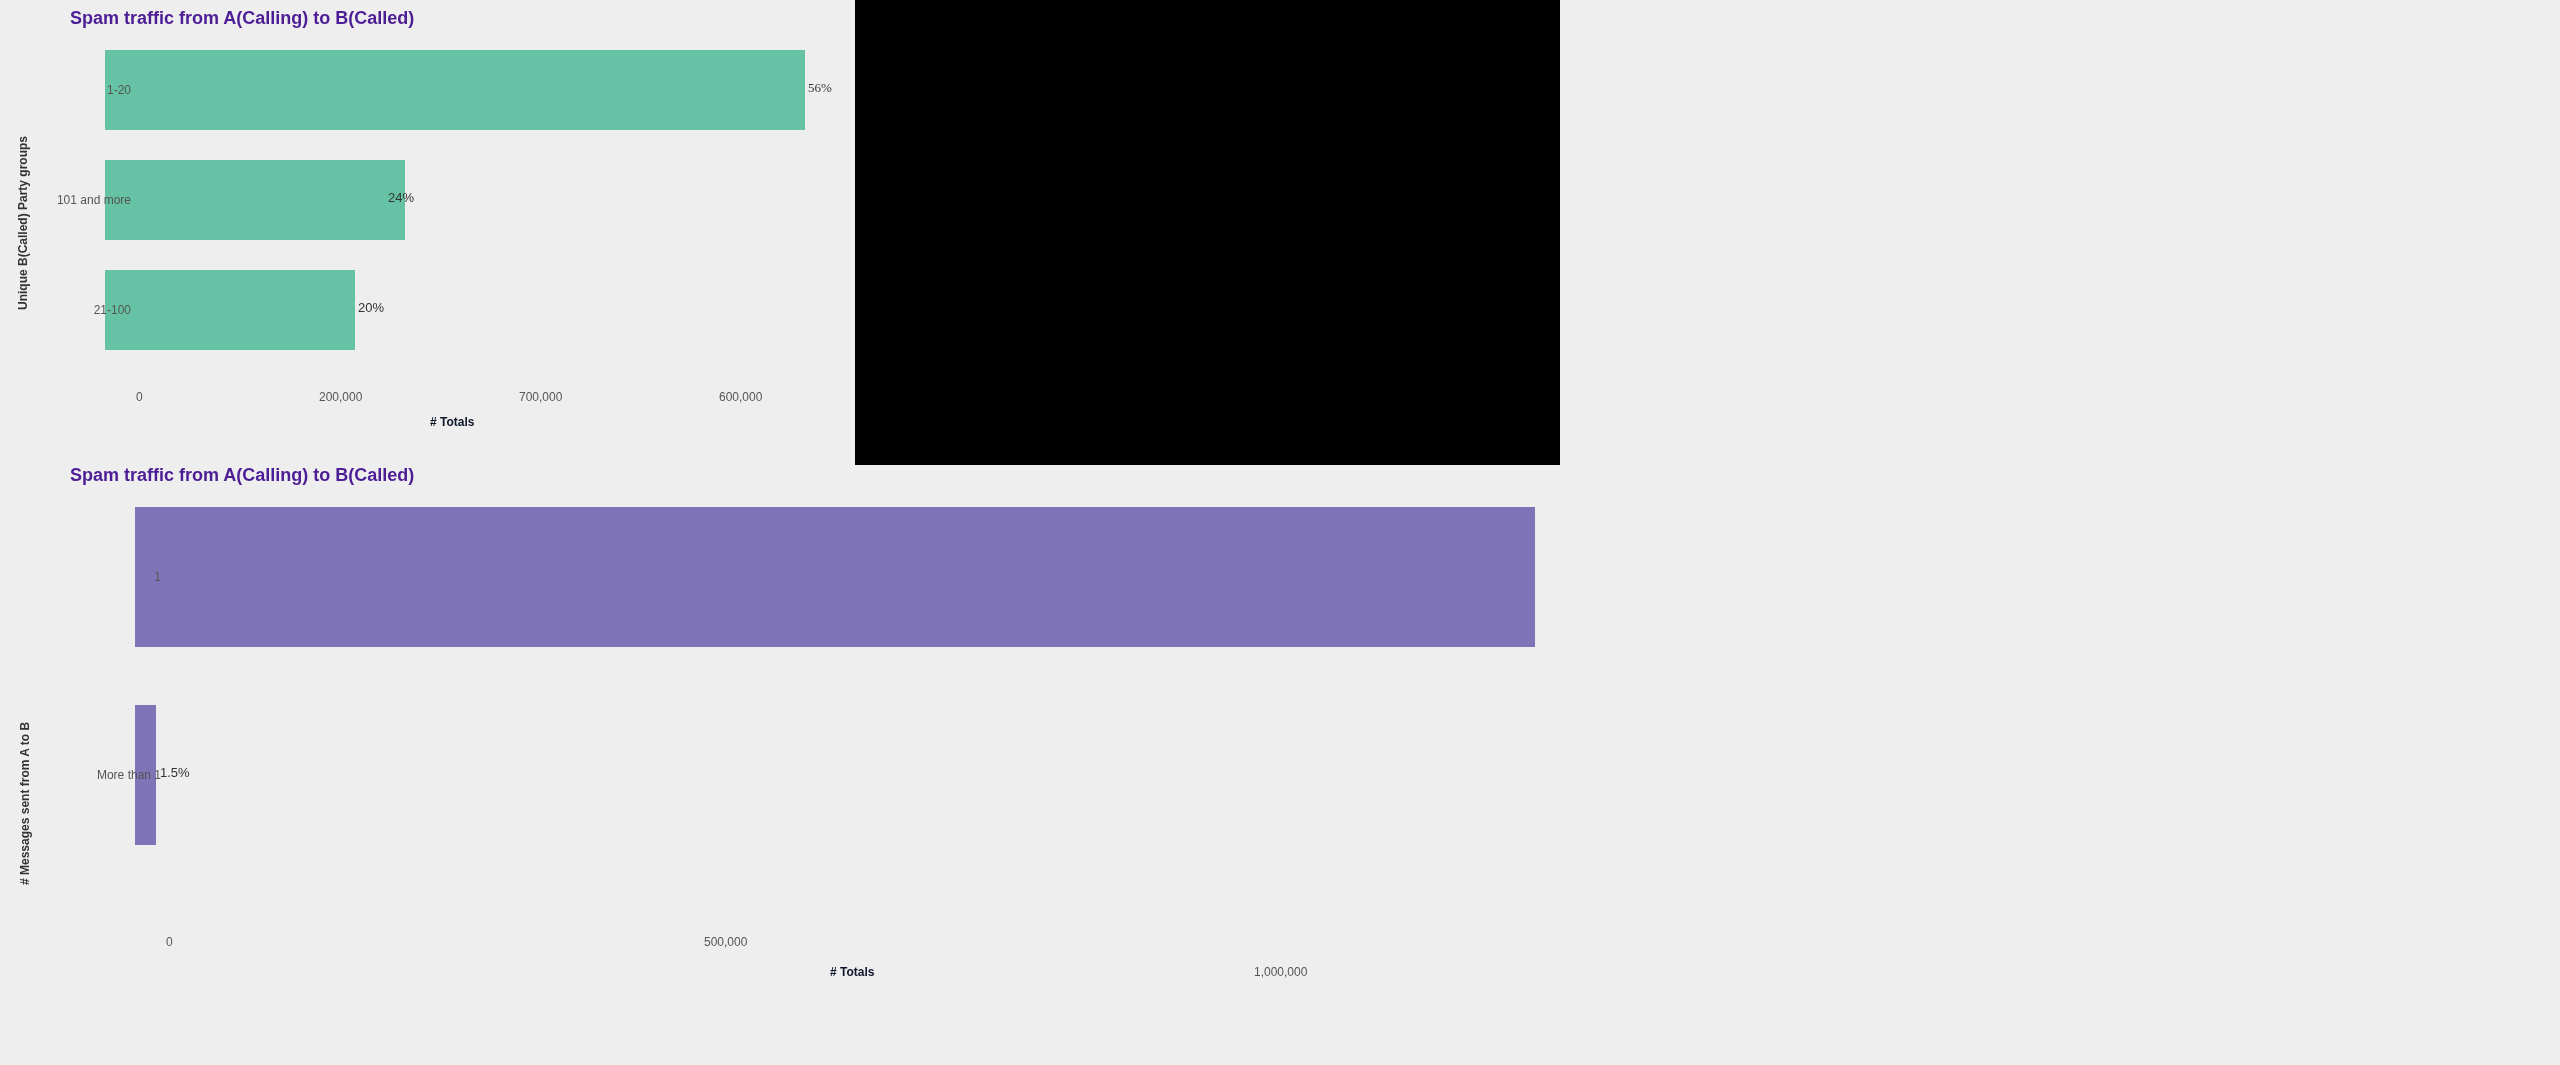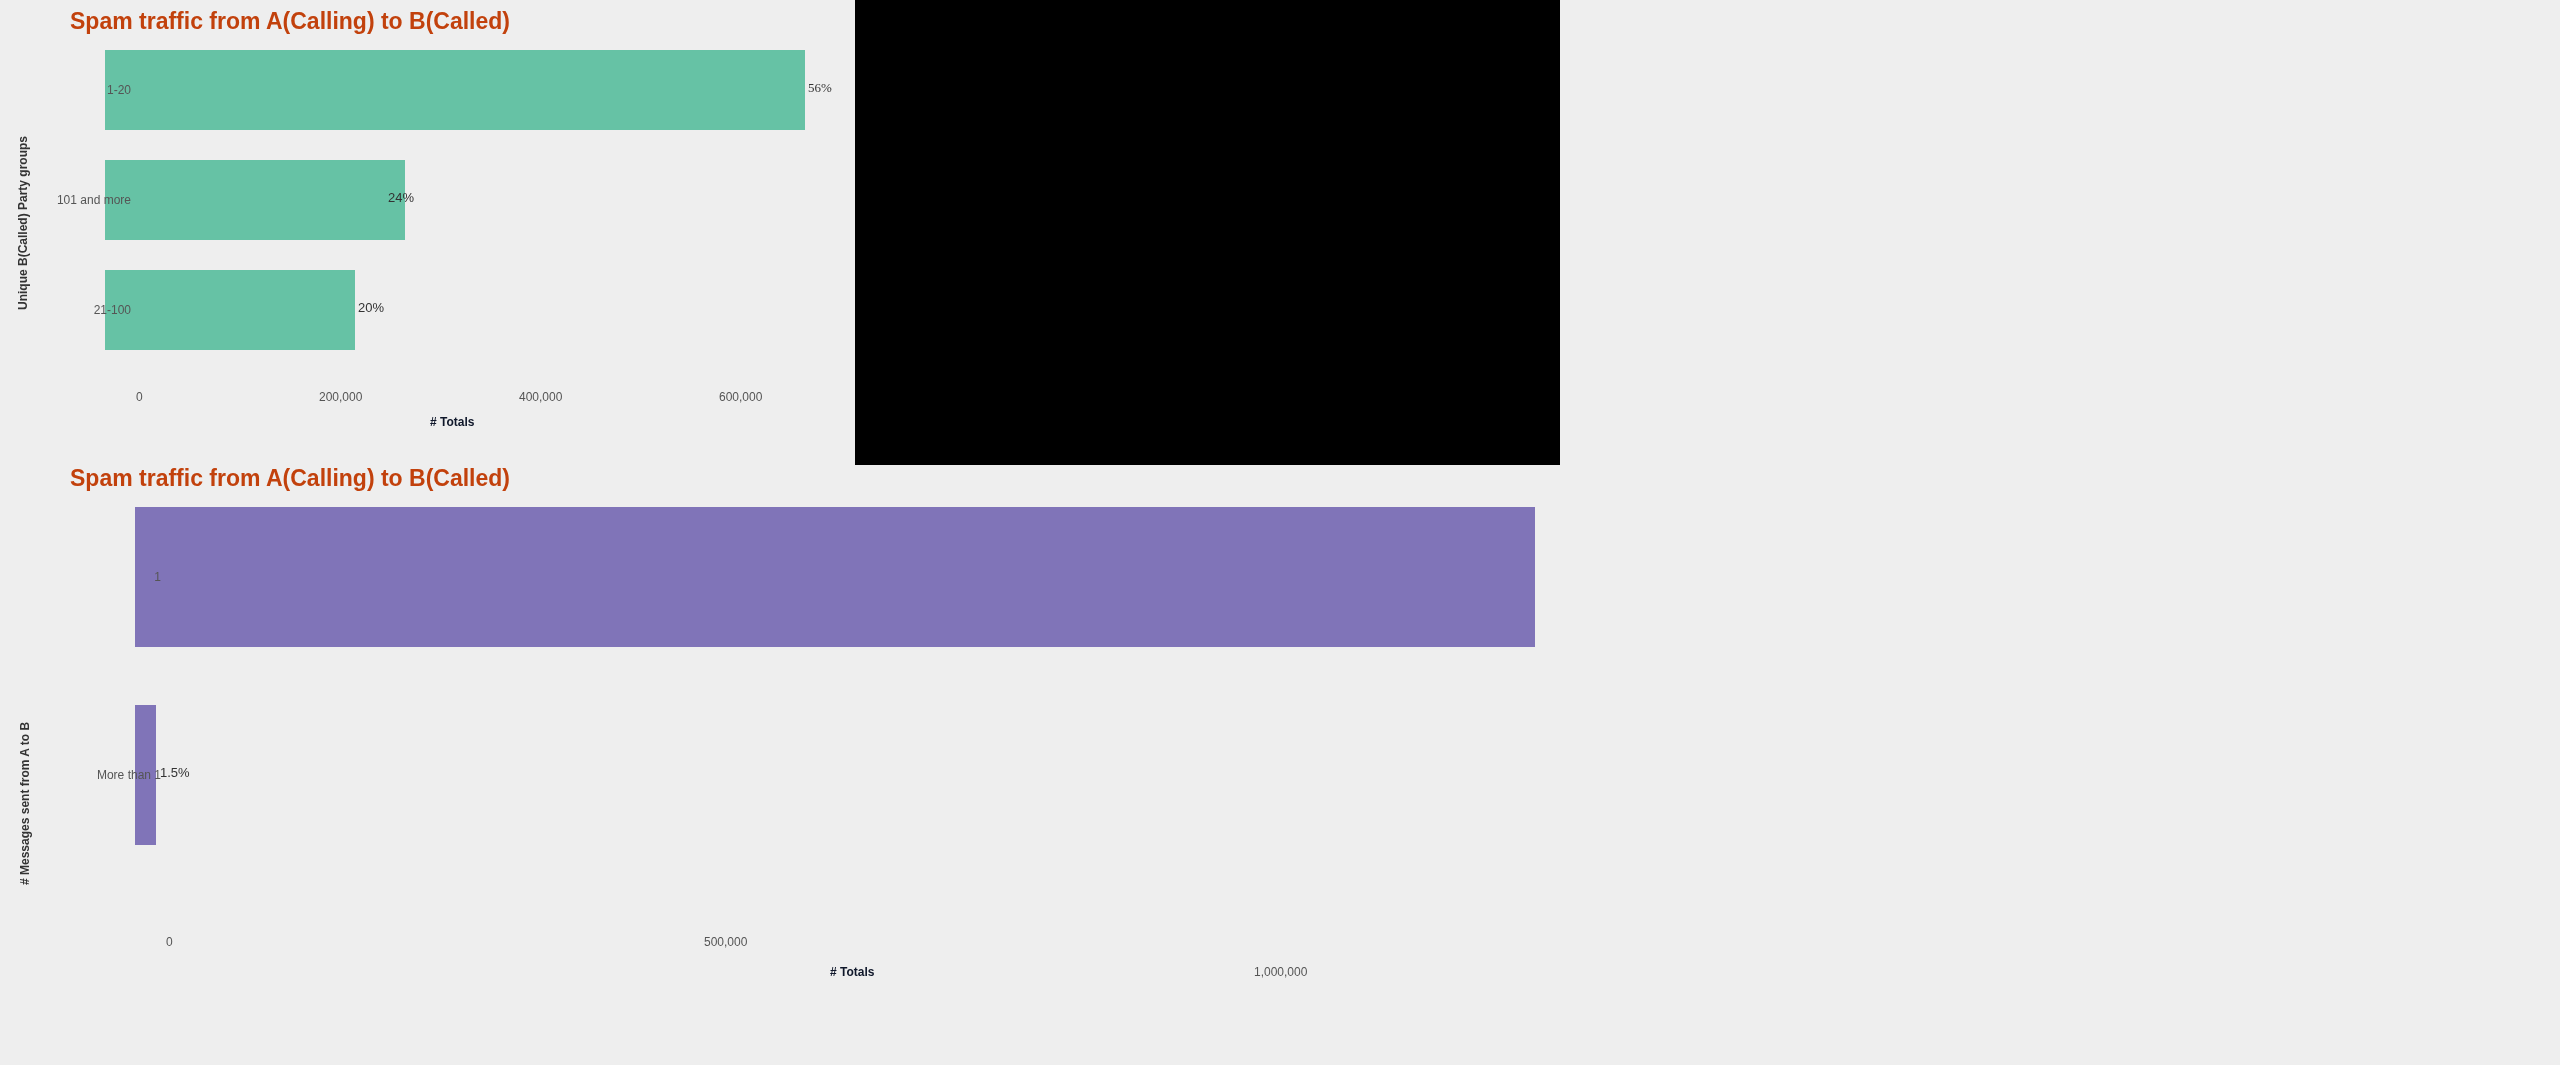--- a/index.html
+++ b/index.html
@@ -33,22 +33,22 @@
   }
   .black-box-top {
     left: 855px;
     top: 0;
     width: 705px;
     height: 465px;
   }
   .chart-title {
     position: absolute;
     font-weight: 700;
-    font-size: 23px;
-    color: #c2410c;
+    font-size: 18px;
+    color: #4c1d95;
   }
   .y-axis-label {
     position: absolute;
     font-size: 12px;
     font-weight: 700;
     color: #333;
     transform: rotate(-90deg);
     transform-origin: left top;
     white-space: nowrap;
   }
@@ -101,21 +101,21 @@
 
   <div class="bar bar-green" style="left:105px; top:270px; width:250px; height:80px;"></div>
   <div class="bar-label" style="left:358px; top:300px;">20%</div>
 
   <div class="tick-label y-tick" style="left:0; width:95px; top:83px; text-align:right;">1-20</div>
   <div class="tick-label y-tick" style="left:0; width:95px; top:193px; text-align:right;">101 and more</div>
   <div class="tick-label y-tick" style="left:0; width:95px; top:303px; text-align:right;">21-100</div>
 
   <div class="tick-label" style="left:100px; top:390px;">0</div>
   <div class="tick-label" style="left:283px; top:390px;">200,000</div>
-  <div class="tick-label" style="left:483px; top:390px;">400,000</div>
+  <div class="tick-label" style="left:483px; top:390px;">700,000</div>
   <div class="tick-label" style="left:683px; top:390px;">600,000</div>
 
   <div class="x-axis-label" style="left:430px; top:415px;"># Totals</div>
 </div>
 
 <div class="panel panel-bottom">
 
   <div class="chart-title" style="left:70px; top:0px;">Spam traffic from A(Calling) to B(Called)</div>
 
   <div class="y-axis-label" style="left:18px; top:420px;"># Messages sent from A to B</div>

